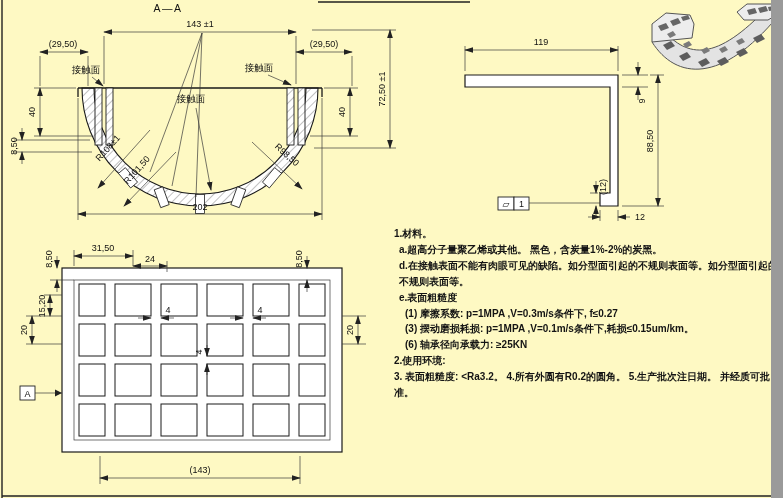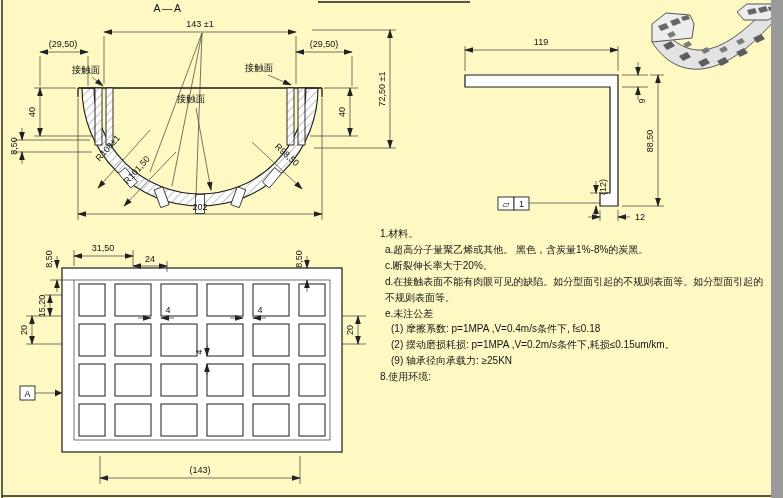--- a/index.html
+++ b/index.html
@@ -11,21 +11,21 @@
   .band{fill:url(#h);stroke:#1a1a1a;stroke-width:1.1;}
   .post{fill:url(#h);stroke:#1a1a1a;stroke-width:0.9;}
   .slot{fill:#ffffff;stroke:#222222;stroke-width:0.8;}
   .cell{fill:#ffffff;stroke:#1a1a1a;stroke-width:1;}
   .thin{fill:none;stroke:#3a3a3a;stroke-width:0.7;}
   .fcf{fill:#ffffff;stroke:#222222;stroke-width:0.9;}
   .frame{fill:none;stroke:#222222;stroke-width:1.4;}
   text.d{font-size:9px;fill:#111111;}
   text.cn{font-size:9.5px;fill:#111111;}
   text.ttl{font-size:10.5px;fill:#111111;letter-spacing:1.5px;}
-  .notes{position:absolute;left:380px;top:226px;width:387px;font-size:10px;line-height:15.9px;color:#141414;}
+  .notes{position:absolute;left:394px;top:226px;width:387px;font-size:10px;line-height:15.9px;color:#141414;font-weight:bold;}
   .ind1{padding-left:5px;}
   .ind2{padding-left:11px;}
 </style>
 </head>
 <body>
 
 <div class="canvas">
 
 <svg width="783" height="498" viewBox="0 0 783 498">
 <defs>
@@ -292,23 +292,23 @@
     <rect class="fcf" x="20" y="386" width="15" height="14"></rect>
     <text class="d" x="27.5" y="396.5" text-anchor="middle">A</text>
     <path class="thin" d="M35,393 L62,393"></path>
     <path d="M62,393 l-7,-3.5 l0,7 Z" fill="#222"></path>
   </g>
 </g>
 </svg>
 
 <div class="notes">
   <div class="l">1.材料。</div>
-  <div class="l ind1">a.超高分子量聚乙烯或其他。 黑色，含炭量1%-8%的炭黑。</div>
-  <div class="l ind1">c.断裂伸长率大于20%。</div>
+  <div class="l ind1">a.超高分子量聚乙烯或其他。 黑色，含炭量1%-2%的炭黑。</div>
   <div class="l ind1">d.在接触表面不能有肉眼可见的缺陷。如分型面引起的不规则表面等。如分型面引起的不规则表面等。</div>
-  <div class="l ind1">e.未注公差</div>
-  <div class="l ind2">(1) 摩擦系数: p=1MPA ,V=0.4m/s条件下, f≤0.18</div>
-  <div class="l ind2">(2) 摆动磨损耗损: p=1MPA ,V=0.2m/s条件下,耗损≤0.15um/km。</div>
-  <div class="l ind2">(9) 轴承径向承载力: ≥25KN</div>
-  <div class="l">8.使用环境:</div>
+  <div class="l ind1">e.表面粗糙度</div>
+  <div class="l ind2">(1) 摩擦系数: p=1MPA ,V=0.3m/s条件下, f≤0.27</div>
+  <div class="l ind2">(3) 摆动磨损耗损: p=1MPA ,V=0.1m/s条件下,耗损≤0.15um/km。</div>
+  <div class="l ind2">(6) 轴承径向承载力: ≥25KN</div>
+  <div class="l">2.使用环境:</div>
+  <div class="l">3. 表面粗糙度: &lt;Ra3.2。 4.所有外圆有R0.2的圆角。 5.生产批次注日期。 并经质可批准。</div>
 </div>
 
 </div>
 
 </body></html>

